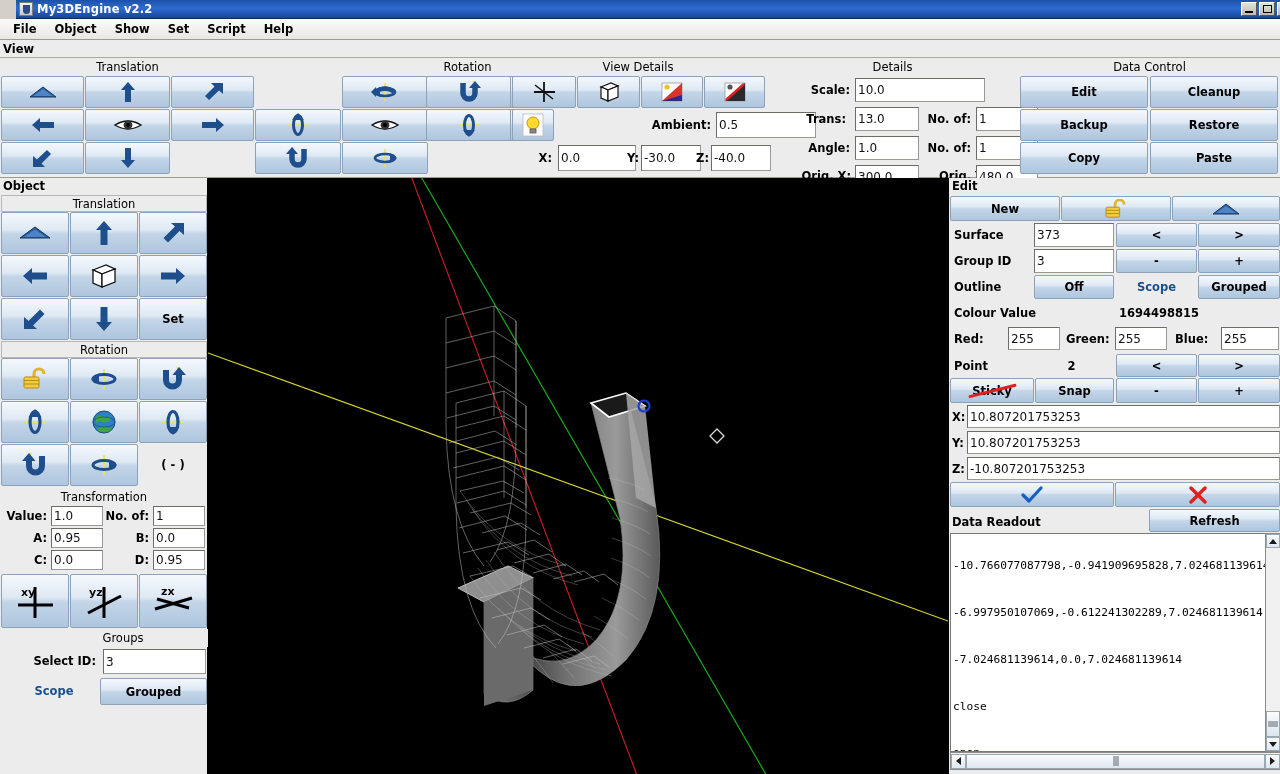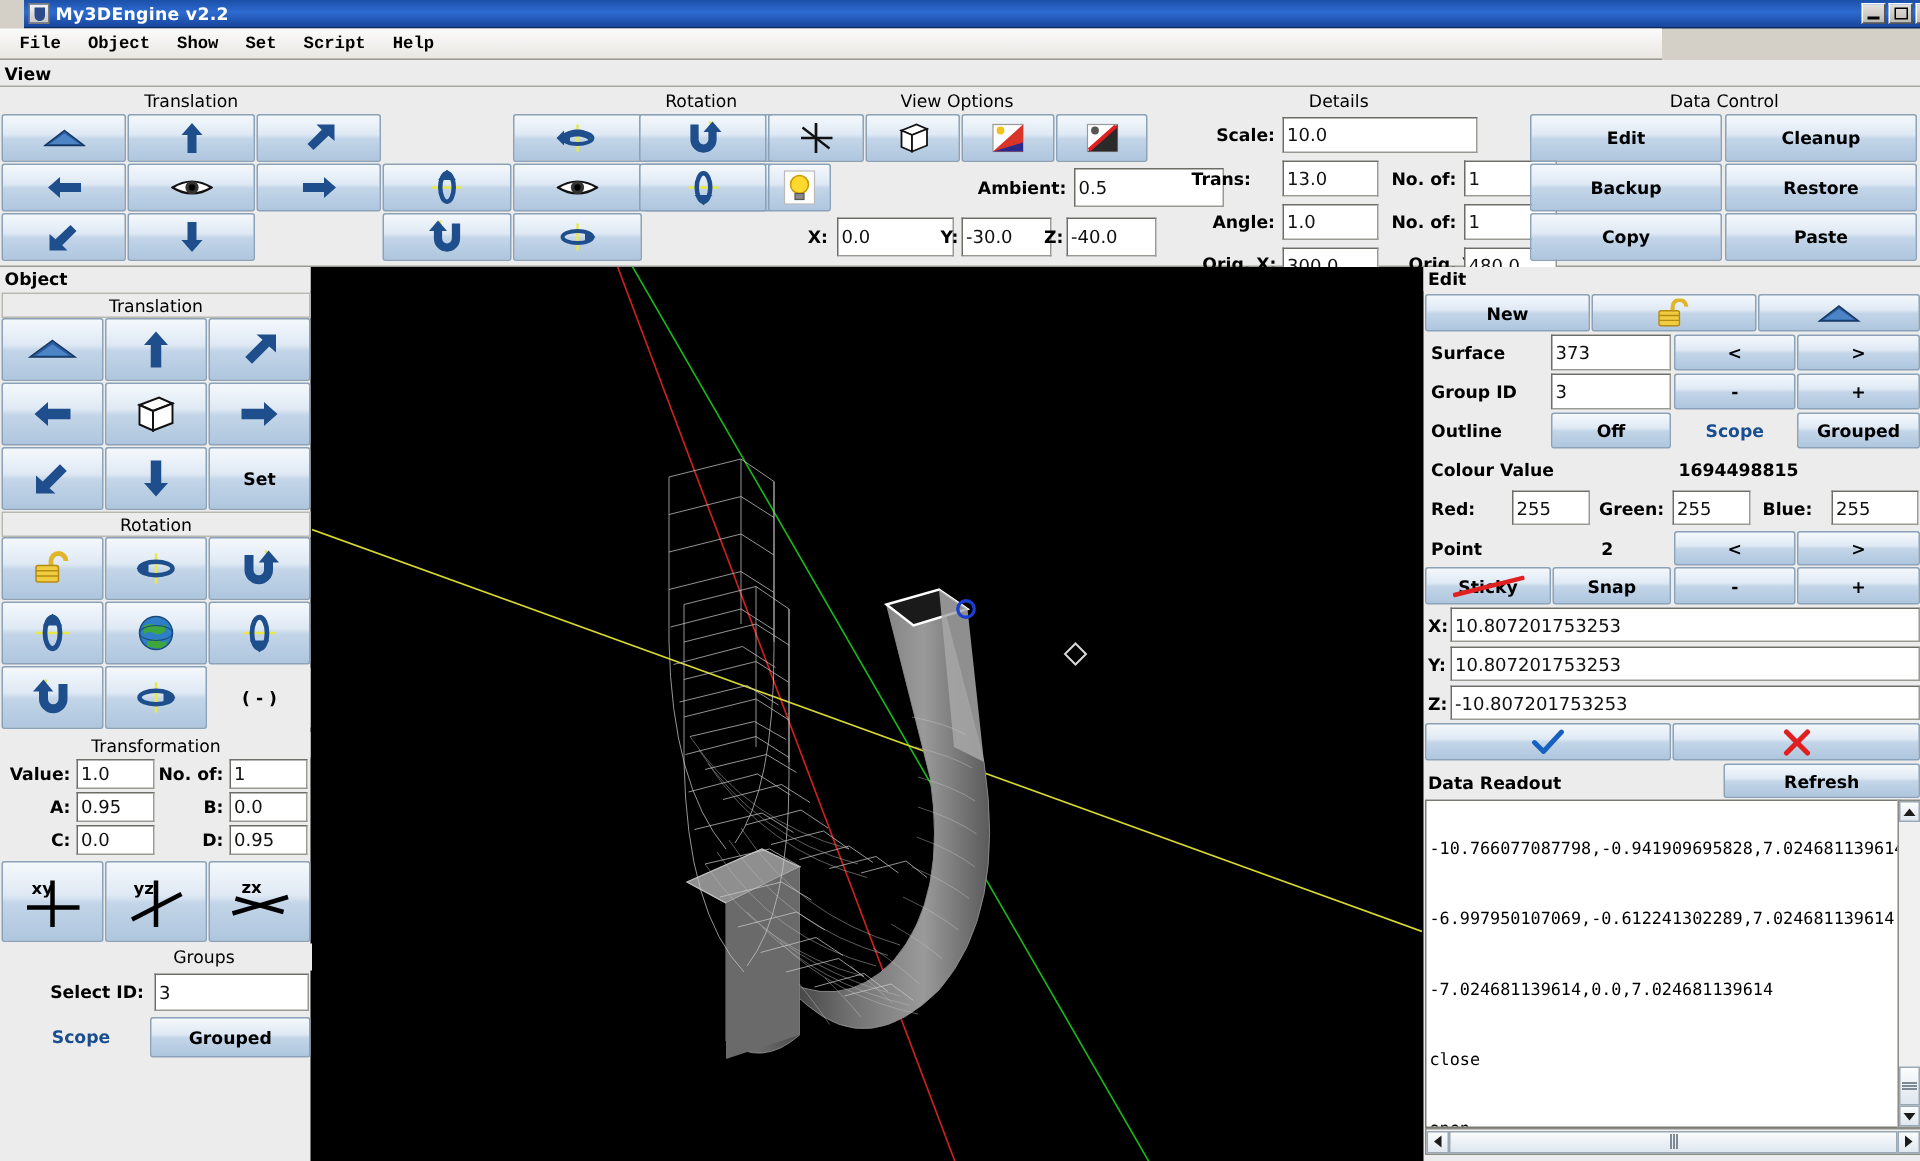--- a/index.html
+++ b/index.html
@@ -51,24 +51,24 @@
   .tb-min i { left: 3px; bottom: 2px; width: 8px; height: 2px; }
   .tb-max i { left: 3px; top: 2px; width: 9px; height: 8px; background: none; border: 1.5px solid #000; }
   .tb-close i.a, .tb-close i.b {
     left: 6px; top: 1px; width: 1.7px; height: 11px;
   }
   .tb-close i.a { transform: rotate(45deg); }
   .tb-close i.b { transform: rotate(-45deg); }
 
   
   .menubar {
-    position: absolute; left: 0; top: 19px; width: 1108px; height: 21px;
+    position: absolute; left: 0; top: 19px; width: 1280px; height: 21px;
     background: linear-gradient(to bottom,#fbfbfb,#e9e7e2);
     border-bottom: 1px solid #9b9b94;
-    display: flex; align-items: center; padding-left: 4px; font-family: Liberation Mono, monospace;
+    display: flex; align-items: center; padding-left: 4px;
   }
   .menu-item {
     font-size: 11.5px; font-weight: bold; color: #000;
     padding: 2px 9px; cursor: default; white-space: nowrap;
   }
 
   
   .viewbar {
     position: absolute; left: 0; top: 40px; width: 1280px; height: 18px;
     background: #ececec; border-bottom: 1px solid #a8a8a0;
@@ -317,21 +317,21 @@
       <div class="sbtn cell" style="left:87px; top:84px; width:86px; height:32px;">
         <svg class="ico" width="30" height="22" viewBox="0 0 30 22">
           <line x1="15" y1="2" x2="15" y2="20" stroke="#e8e84a" stroke-width="1.6"></line>
           <ellipse cx="15" cy="11" rx="10" ry="4" fill="none" stroke="#1f4e8c" stroke-width="2.6"></ellipse>
           <polygon points="27,11 20,6 20,16" fill="#1f4e8c"></polygon>
         </svg>
       </div>
     </div>
 
     <div class="tb-sec" style="left:511px; width:254px;">
-      <div class="grouphdr">View Options</div>
+      <div class="grouphdr">View Details</div>
       <div class="sbtn cell" style="left:-85px; top:18px; width:85px; height:32px;">
         <svg class="ico" width="26" height="24" viewBox="0 0 26 24">
           <line x1="17" y1="1" x2="20" y2="7" stroke="#e8e84a" stroke-width="1.6"></line>
           <path d="M7,3 L7,13 A6,6 0 0,0 19,13 L19,5" fill="none" stroke="#1f4e8c" stroke-width="5.5"></path>
           <polygon points="19,1 25,8 13,8" fill="#1f4e8c"></polygon>
         </svg>
       </div>
       <div class="sbtn cell" style="left:1px; top:18px; width:64px; height:32px;">
         <svg class="ico" width="26" height="22" viewBox="0 0 26 22">
           <line x1="13" y1="1" x2="13" y2="21" stroke="#111" stroke-width="1.8"></line>
@@ -383,21 +383,21 @@
       <div class="lbl cell" style="left:110px; top:84px; width:18px; height:32px; justify-content:flex-end;">Y:</div>
       <div class="tfield cell" style="left:130px; top:87px; width:60px; height:26px;">-30.0</div>
       <div class="lbl cell" style="left:180px; top:84px; width:18px; height:32px; justify-content:flex-end;">Z:</div>
       <div class="tfield cell" style="left:200px; top:87px; width:60px; height:26px;">-40.0</div>
     </div>
 
     <div class="tb-sec" style="left:766px; width:253px;">
       <div class="grouphdr">Details</div>
       <div class="lbl cell" style="left:0px; top:18px; width:88px; height:28px; justify-content:flex-end; padding-right:4px;">Scale:</div>
       <div class="tfield cell" style="left:89px; top:20px; width:130px; height:24px;">10.0</div>
-      <div class="lbl cell" style="left:0px; top:47px; width:88px; height:28px; justify-content:flex-end; padding-right:20px;">Trans:</div>
+      <div class="lbl cell" style="left:0px; top:47px; width:88px; height:28px; justify-content:flex-end; padding-right:8px;">Trans:</div>
       <div class="tfield cell" style="left:89px; top:49px; width:64px; height:24px;">13.0</div>
       <div class="lbl cell" style="left:153px; top:47px; width:56px; height:28px; justify-content:flex-end; padding-right:4px;">No. of:</div>
       <div class="tfield cell" style="left:210px; top:49px; width:62px; height:24px;">1</div>
       <div class="lbl cell" style="left:0px; top:76px; width:88px; height:28px; justify-content:flex-end; padding-right:4px;">Angle:</div>
       <div class="tfield cell" style="left:89px; top:78px; width:64px; height:24px;">1.0</div>
       <div class="lbl cell" style="left:153px; top:76px; width:56px; height:28px; justify-content:flex-end; padding-right:4px;">No. of:</div>
       <div class="tfield cell" style="left:210px; top:78px; width:62px; height:24px;">1</div>
       <div class="lbl cell" style="left:1px; top:105px; width:88px; height:26px; justify-content:flex-end; padding-right:4px;">Orig. X:</div>
       <div class="tfield cell" style="left:89px; top:107px; width:64px; height:24px;">300.0</div>
       <div class="lbl cell" style="left:169px; top:105px; width:56px; height:26px; justify-content:flex-end; padding-right:4px;">Orig. Y:</div>
@@ -554,21 +554,21 @@
       </svg>
     </div>
     <div class="sbtn" style="position:absolute; left:139px; top:396px; width:68px; height:54px;">
       <svg class="ico" width="48" height="40" viewBox="0 0 48 40">
         <line x1="6" y1="28" x2="43" y2="17" stroke="#000" stroke-width="3"></line>
         <line x1="8" y1="18" x2="40" y2="27" stroke="#000" stroke-width="3"></line>
         <text x="12" y="14" font-size="11" font-family="DejaVu Sans, sans-serif" fill="#000">zx</text>
       </svg>
     </div>
 
-    <div class="grouphdr" style="position:absolute; left:14px; top:451px; width:212px; height:18px;padding-left:32px;">Groups</div>
+    <div class="grouphdr" style="position:absolute; left:1px; top:451px; width:212px; height:18px;padding-left:32px;">Groups</div>
     <div class="lbl" style="position:absolute; left:8px; top:469px; width:92px; height:28px; justify-content:flex-end; padding-right:4px;">Select ID:</div>
     <div class="tfield" style="position:absolute; left:103px; top:471px; width:103px; height:25px;">3</div>
     <div class="lbl scope-link" style="position:absolute; left:8px; top:498px; width:92px; height:30px; justify-content:center;">Scope</div>
     <div class="sbtn" style="position:absolute; left:100px; top:500px; width:107px; height:27px;">Grouped</div>
   </div>
 
   <div class="viewport">
     <svg width="740" height="596" viewBox="0 0 740 596">
       <rect x="0" y="0" width="740" height="596" fill="#000"></rect>
 

